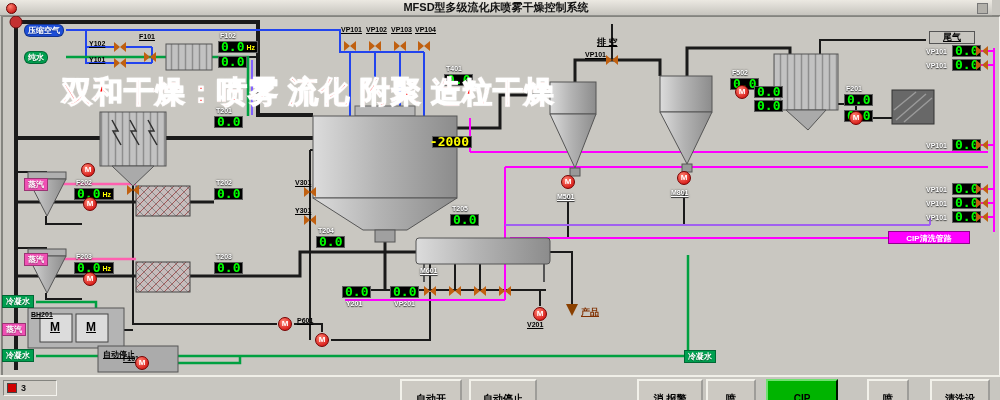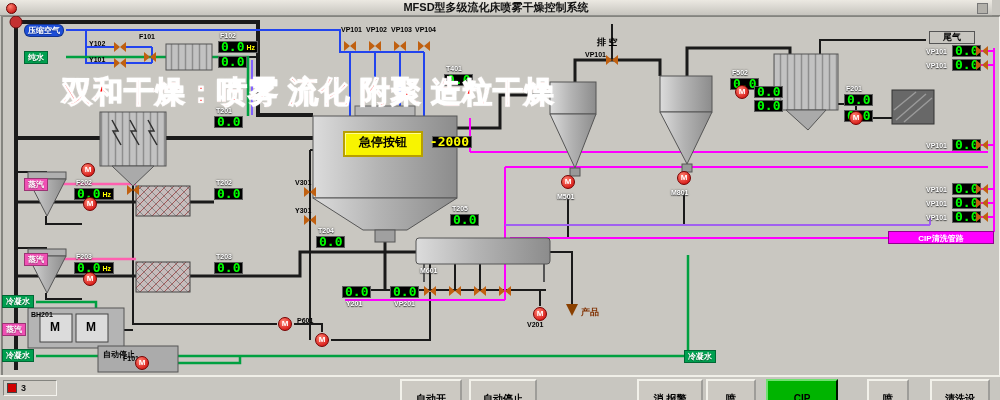--- a/index.html
+++ b/index.html
@@ -19,21 +19,21 @@
   svg.pipes{position:absolute;left:0;top:0;z-index:1;pointer-events:none;}
   #overlay{position:absolute;left:0;top:0;width:1000px;height:400px;z-index:2;}
   
   .ibox{position:absolute;height:12px;min-width:26px;background:#000;border:1px solid #5c5c5c;
     display:flex;align-items:center;justify-content:flex-end;padding:0 2px;box-sizing:border-box;}
   .ival{color:#00ff00;font-family:"DejaVu Sans Mono","Liberation Mono",monospace;font-weight:bold;font-size:13px;line-height:10px;}
   .ival.yel{color:#ffff00;}
   .iunit{color:#ffff00;font-size:7px;font-weight:bold;margin-left:2px;}
   .itag{position:absolute;color:#fff;font-size:7px;font-weight:bold;white-space:nowrap;
     text-shadow:0 1px 1px #444,0 0 2px #444;}
-  .lbl{position:absolute;color:#000;font-size:7px;font-weight:bold;white-space:nowrap;}
+  .lbl{position:absolute;color:#000;font-size:7px;font-weight:bold;white-space:nowrap;text-decoration:underline;}
   .lbl.wlbl{color:#fff;text-shadow:0 1px 1px #444,0 0 2px #444;}
   .lbl.boxed{border:1px solid #555;background:#c8c6c0;padding:0 13px;line-height:11px;}
   .flow{position:absolute;color:#fff;font-size:8px;font-weight:bold;white-space:nowrap;
     padding:1px 3px;border:1px solid rgba(0,0,0,.35);line-height:9px;text-shadow:0 1px 1px rgba(0,0,0,.4);}
   .pump{position:absolute;width:14px;height:14px;border-radius:50%;box-sizing:border-box;
     background:radial-gradient(circle at 35% 30%,#ff8070,#cc0000);border:1px solid #700;
     color:#fff;font-size:8px;font-weight:bold;line-height:12px;text-align:center;cursor:pointer;}
   .valve{position:absolute;width:0;height:0;cursor:pointer;
     border-left:6px solid #c06010;border-right:6px solid #c06010;
     border-top:5px solid transparent;border-bottom:5px solid transparent;}
@@ -192,21 +192,21 @@
       <rect x="76" y="314" width="32" height="28" fill="#dcdcdc" stroke="#444"></rect>
 
       <rect x="98" y="346" width="80" height="26" fill="#ababab" stroke="#555"></rect>
 
       <polygon points="566,304 578,304 572,316" fill="#8a4000"></polygon>
     </g>
   </svg>
 
   <div id="overlay">
       <div class="flow" style="left: 24px; top: 24px; background: #1d4ed8; border-radius: 6px;">压缩空气</div>
-      <div class="flow" style="left: 24px; top: 51px; background: rgb(0, 160, 80);">纯水</div>
+      <div class="flow" style="left: 24px; top: 51px; background: rgb(0, 160, 80); border-radius: 6px;">纯水</div>
       <div class="flow" style="left: 24px; top: 178px; background: rgb(240, 80, 180);">蒸汽</div>
       <div class="flow" style="left: 24px; top: 253px; background: rgb(240, 80, 180);">蒸汽</div>
       <div class="flow" style="left: 2px; top: 295px; background: rgb(0, 160, 80);">冷凝水</div>
       <div class="flow" style="left: 2px; top: 323px; background: rgb(240, 80, 180);">蒸汽</div>
       <div class="flow" style="left: 2px; top: 349px; background: rgb(0, 160, 80);">冷凝水</div>
       <div class="flow" style="left: 684px; top: 350px; background: rgb(0, 160, 80);">冷凝水</div>
       <div class="ibox" style="left: 218px; top: 41px;">
         <span class="ival">0.0</span>
         <span class="iunit">Hz</span>
       </div>
@@ -348,24 +348,23 @@
       <div class="valve" style="left: 976px; top: 184px;"></div>
       <div class="valve" style="left: 976px; top: 198px;"></div>
       <div class="valve" style="left: 976px; top: 212px;"></div>
       <div class="valve" style="left: 424px; top: 286px;"></div>
       <div class="valve" style="left: 449px; top: 286px;"></div>
       <div class="valve" style="left: 474px; top: 286px;"></div>
       <div class="valve" style="left: 499px; top: 286px;"></div>
       <div class="valve" style="left: 304px; top: 187px;"></div>
       <div class="valve" style="left: 304px; top: 215px;"></div>
       <div class="valve" style="left: 127px; top: 185px;"></div>
-      <div class="fanbox" style="left: 888px; top: 231px; width: 106px; height: 13px; background: rgb(255, 0, 255);">CIP清洗管路</div>
+      <div class="fanbox" style="left: 888px; top: 231px; width: 82px; height: 13px; background: rgb(255, 0, 255);">CIP清洗管路</div>
     </div>
 
-  <div class="estop">急停按钮</div>
 
   <div class="watermark">双和干燥：喷雾 流化 附聚 造粒干燥</div>
 
   <div class="titlebar">
     <span class="reddot"></span>
     <span class="title">MFSD型多级流化床喷雾干燥控制系统</span>
     <span class="corner"></span>
   </div>
 
   <div class="bottombar">

